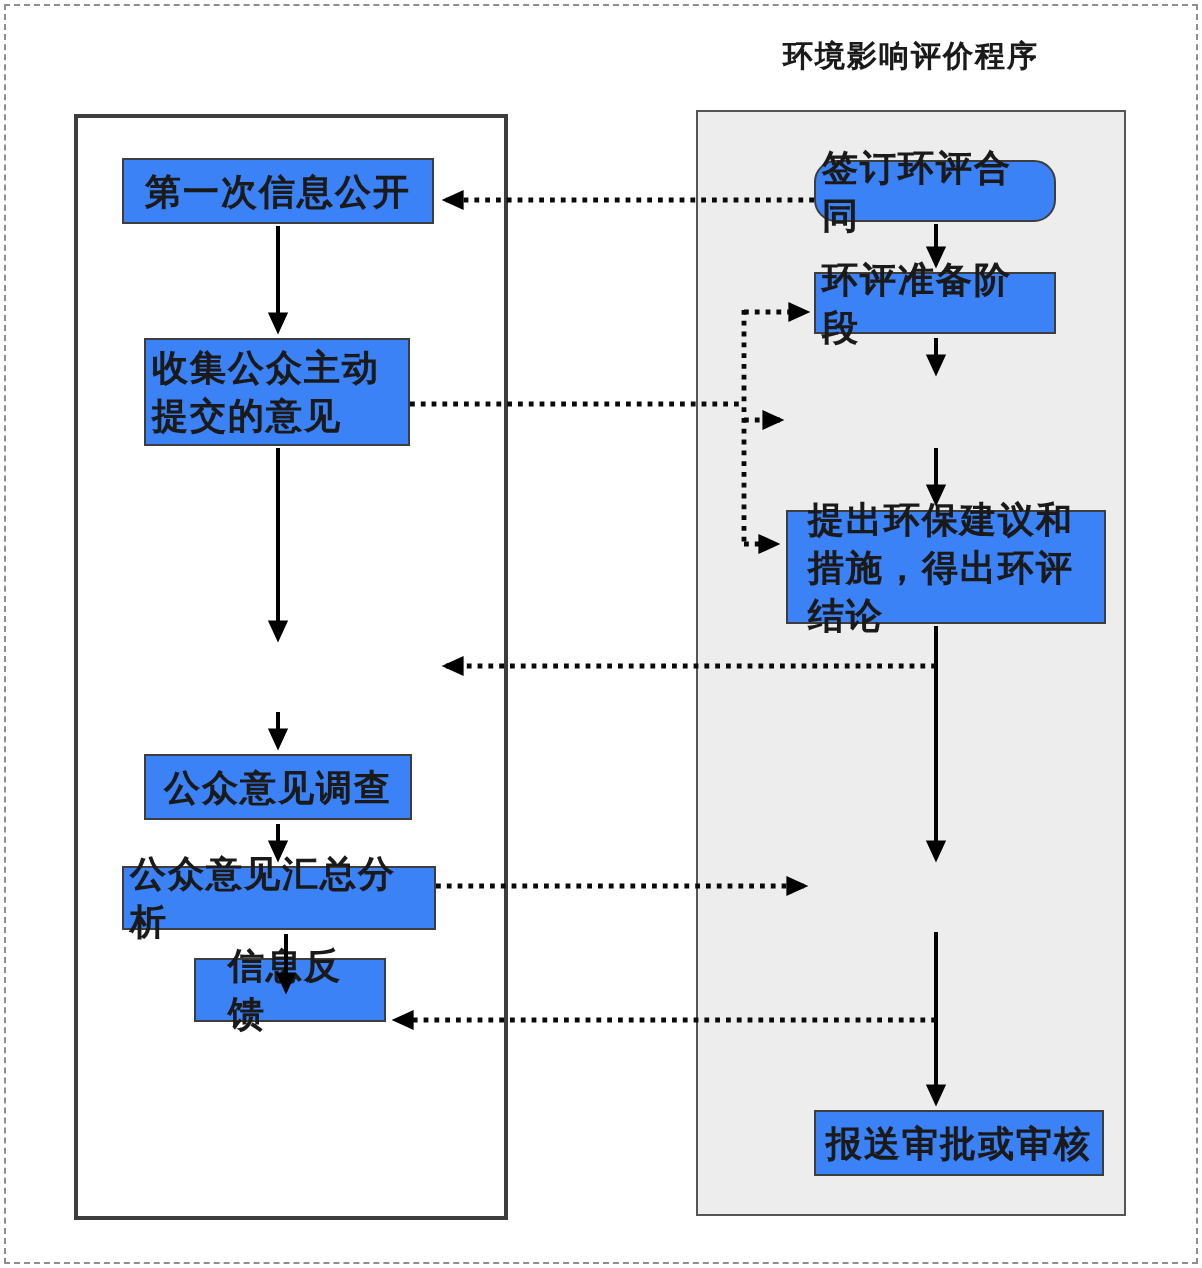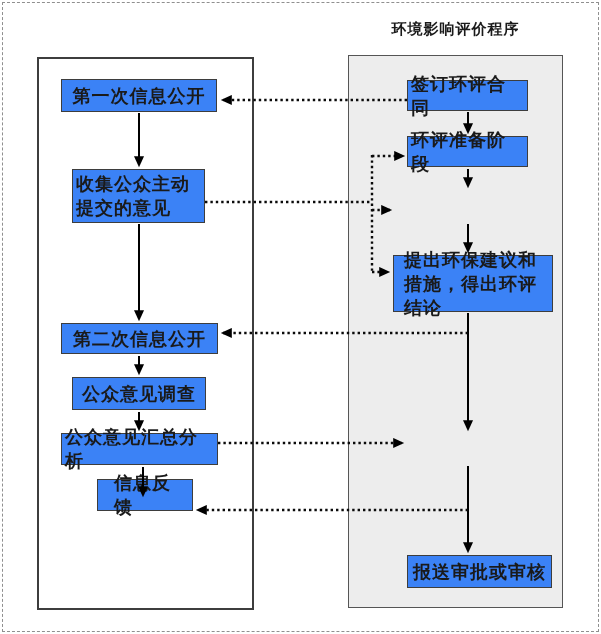--- a/index.html
+++ b/index.html
@@ -67,21 +67,21 @@
 
   
   .n-l1 { left: 61px;  top: 79px;  width: 156px; height: 33px; }
   .n-l2 { left: 72px;  top: 169px; width: 133px; height: 54px; }
   .n-l3 { left: 61px;  top: 323px; width: 157px; height: 31px; }
   .n-l4 { left: 72px;  top: 377px; width: 134px; height: 33px; }
   .n-l5 { left: 61px;  top: 433px; width: 157px; height: 32px; }
   .n-l6 { left: 97px;  top: 479px; width: 96px;  height: 32px; padding-left: 16px; }
 
   
-  .n-r1 { left: 407px; top: 80px;  width: 121px; height: 31px; }
+  .n-r1 { left: 407px; top: 80px;  width: 121px; height: 31px; border-radius: 11px; }
   .n-r2 { left: 407px; top: 136px; width: 121px; height: 31px; }
   .n-r3 { left: 395px; top: 190px; width: 157px; height: 33px; }
   .n-r4 { left: 393px; top: 255px; width: 160px; height: 57px; padding: 0 10px; }
   .n-r5 { left: 407px; top: 433px; width: 123px; height: 32px; }
   .n-r6 { left: 407px; top: 555px; width: 145px; height: 33px; }
 
   .connector-layer {
     position: absolute;
     inset: 0;
     z-index: 3;
@@ -98,21 +98,20 @@
   <div class="page-border"></div>
 
 
   <div class="col-title title-right">环境影响评价程序</div>
 
   <div class="panel panel-left"></div>
   <div class="panel panel-right"></div>
 
   <div class="node n-l1">第一次信息公开</div>
   <div class="node n-l2">收集公众主动提交的意见</div>
-  <div class="node n-l3">第二次信息公开</div>
   <div class="node n-l4">公众意见调查</div>
   <div class="node n-l5">公众意见汇总分析</div>
   <div class="node n-l6">信息反馈</div>
 
   <div class="node n-r1">签订环评合同</div>
   <div class="node n-r2">环评准备阶段</div>
   <div class="node n-r4">提出环保建议和措施，得出环评结论</div>
   <div class="node n-r6">报送审批或审核</div>
 
   <svg class="connector-layer" width="601" height="634" viewBox="0 0 601 634">

